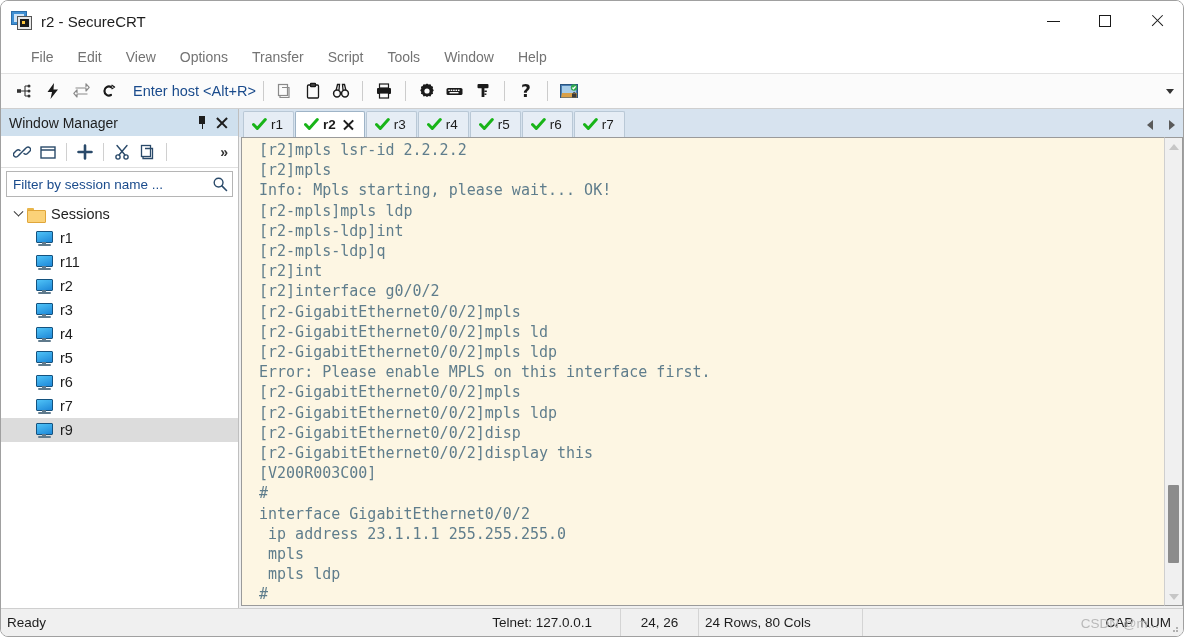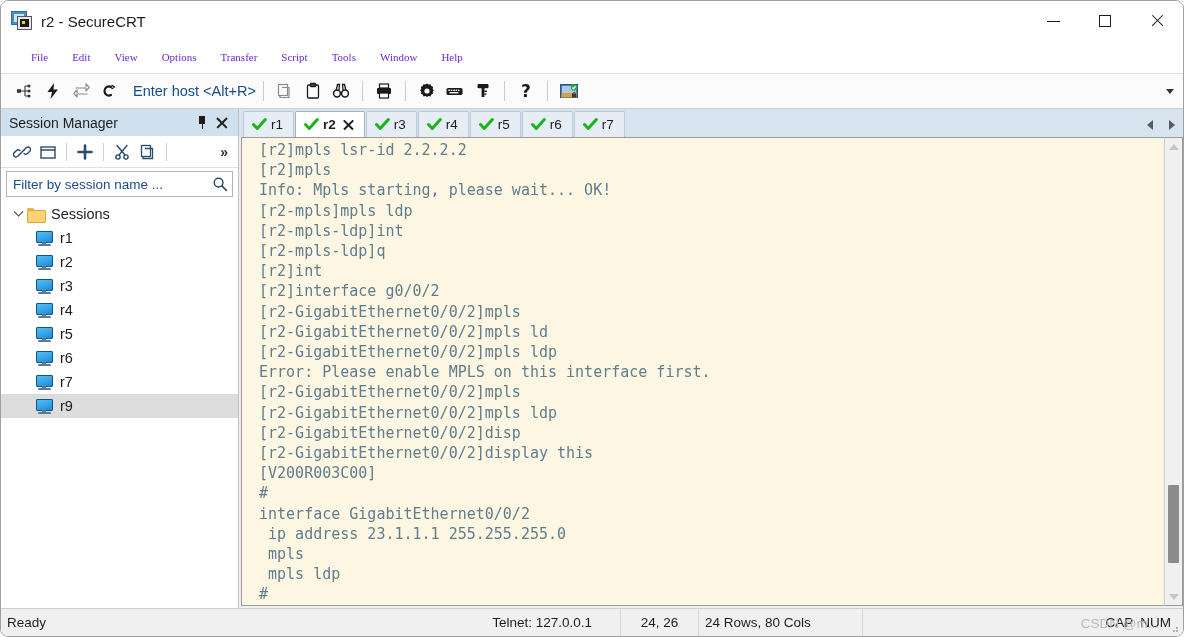--- a/index.html
+++ b/index.html
@@ -66,21 +66,21 @@
   }
   .wc .cl::before { transform: rotate(45deg); }
   .wc .cl::after  { transform: rotate(-45deg); }
 
   
   .menubar {
     height: 32px; flex: 0 0 32px;
     display: flex; align-items: center;
     background: #ffffff;
     padding-left: 18px;
-    font-size: 11px; color: #6d28d9; font-family: Liberation Serif, serif;
+    font-size: 14px; color: #737373;
   }
   .menu-item { padding: 4px 12px; cursor: default; white-space: nowrap; }
 
   
   .toolbar {
     height: 36px; flex: 0 0 36px;
     display: flex; align-items: center;
     background: #fbfbfb;
     border-top: 1px solid #e2e2e2;
     border-bottom: 1px solid #cfcfcf;
@@ -416,21 +416,21 @@
     <div class="tb-spacer"></div>
     <div class="tb-drop">
         <div class="tri-down"></div>
       </div>
   </div>
 
   <div class="body">
 
     <div class="session-panel">
       <div class="sp-header">
-        <div class="sp-title">Session Manager</div>
+        <div class="sp-title">Window Manager</div>
         <div class="sp-hicon">
             <div class="pin-ico"></div>
           </div>
         <div class="sp-hicon">
             <div class="x-ico"></div>
           </div>
       </div>
 
       <div class="sp-toolbar">
         <div class="sp-tbtn">
@@ -486,20 +486,28 @@
           <span class="folder-ico"></span>
           <span>Sessions</span>
         </div>
         <div class="tree-item">
           <span class="pc-ico">
               <span class="scr"></span>
               <span class="std"></span>
               <span class="base"></span>
             </span>
           <span>r1</span>
+        </div>
+        <div class="tree-item">
+          <span class="pc-ico">
+              <span class="scr"></span>
+              <span class="std"></span>
+              <span class="base"></span>
+            </span>
+          <span>r11</span>
         </div>
         <div class="tree-item">
           <span class="pc-ico">
               <span class="scr"></span>
               <span class="std"></span>
               <span class="base"></span>
             </span>
           <span>r2</span>
         </div>
         <div class="tree-item">

